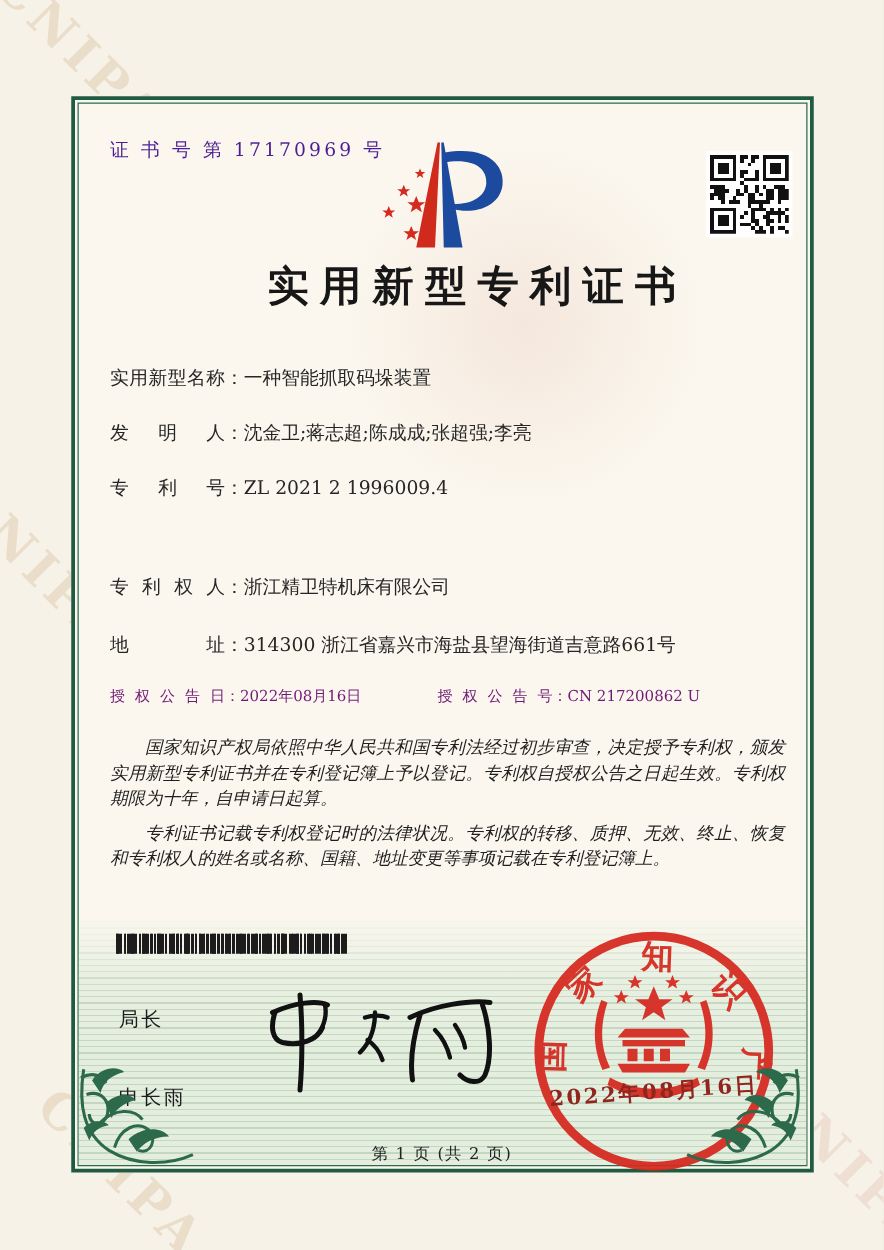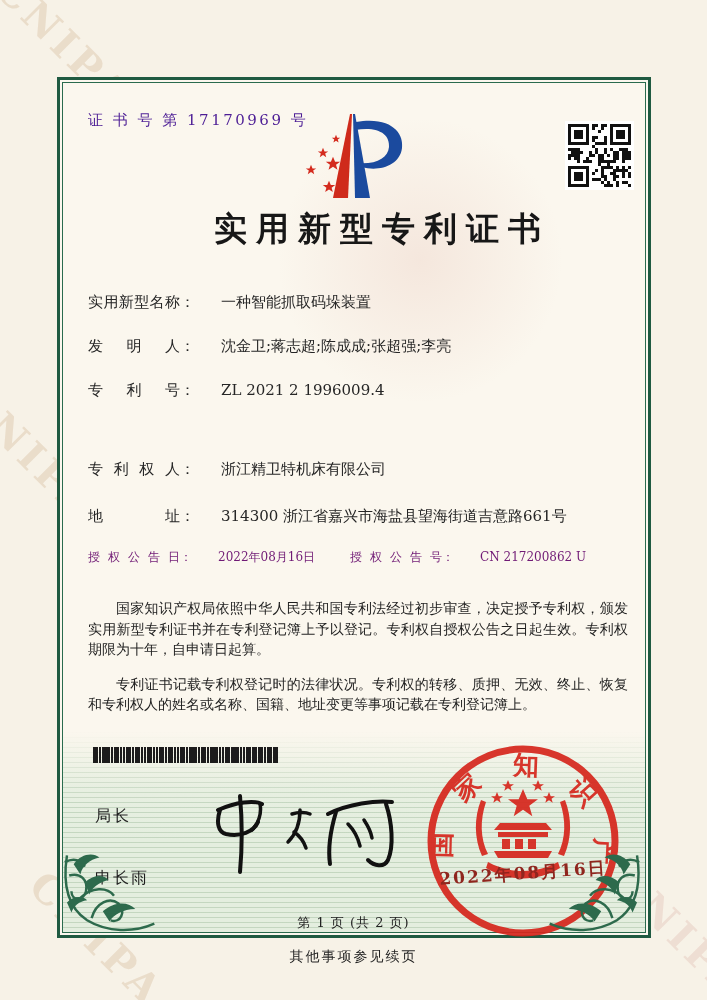--- a/index.html
+++ b/index.html
@@ -27,25 +27,25 @@
         mask-image:linear-gradient(to bottom, transparent 0, black 70px);}
 
   .cert-no{position:absolute; left:88px; top:111px; font-size:15px; letter-spacing:2.5px; color:#4c1d95;}
   .logo{position:absolute; left:286px; top:108px; width:134px; height:97px;}
   .qr{position:absolute; left:565px; top:121px; width:63px; height:63px; background:#fff; padding:3px;}
   .title{position:absolute; left:0; right:0; top:207px; text-align:center; font-size:33px; font-weight:700;
          letter-spacing:9px; text-indent:9px; color:#171717;padding-left:48px;}
 
   .row{position:absolute; left:88px; font-size:15px; color:#262626; white-space:nowrap;}
   .flabel{display:inline-block; width:92px; text-align:justify; text-align-last:justify; vertical-align:top;}
-  .fval{margin-left:26px;text-align:right;}
+  .fval{margin-left:0;text-align:right;}
   .row2{position:absolute; font-size:12px; color:#701a75; white-space:nowrap;}
 
   .paras{position:absolute; left:88px; top:584px; width:540px; font-size:14px; line-height:20.5px; color:#1f1f1f;}
-  .paras p{margin:14px 0 7px 0; text-indent:2em; text-align:justify;}
+  .paras p{margin:4px 0 7px 0; text-indent:2em; text-align:justify;font-style:italic;}
 
   .barcode{position:absolute; left:93px; top:747px; width:186px; height:16px;
      background-image:
        repeating-linear-gradient(90deg,#1c1c1c 0 2px, transparent 2px 3px),
        repeating-linear-gradient(90deg,#1c1c1c 0 1px, transparent 1px 7px),
        repeating-linear-gradient(90deg,#1c1c1c 0 3px, transparent 3px 11px);}
 
   .sig-title{position:absolute; left:95px; top:806px; font-size:16px; color:#1d1d1d; letter-spacing:2px;}
   .sig-name{position:absolute; left:95px; top:839px; font-size:16px; color:#1d1d1d; letter-spacing:2px;margin-top:29px;}
   .sig-hand{position:absolute; left:196px; top:788px; width:206px; height:92px;}
@@ -346,15 +346,14 @@
       <g fill="#2d6a4c">
         <path d="M14,36 C20,27 31,25 37,30 C28,32 22,37 20,45 Z"></path>
         <path d="M40,78 C50,69 63,69 69,76 C58,76 50,81 46,87 Z"></path>
         <path d="M24,52 C32,45 41,45 45,50 C37,52 30,57 28,63 Z"></path>
         <path d="M8,70 C14,64 22,64 26,68 C19,69 14,73 12,79 Z"></path>
       </g>
     </svg>
   </div>
 
   <div class="page-num">第 1 页 (共 2 页)</div>
-  <div class="footer-note">其他事项参见续页</div>
 
 </div>
 
 </body></html>

